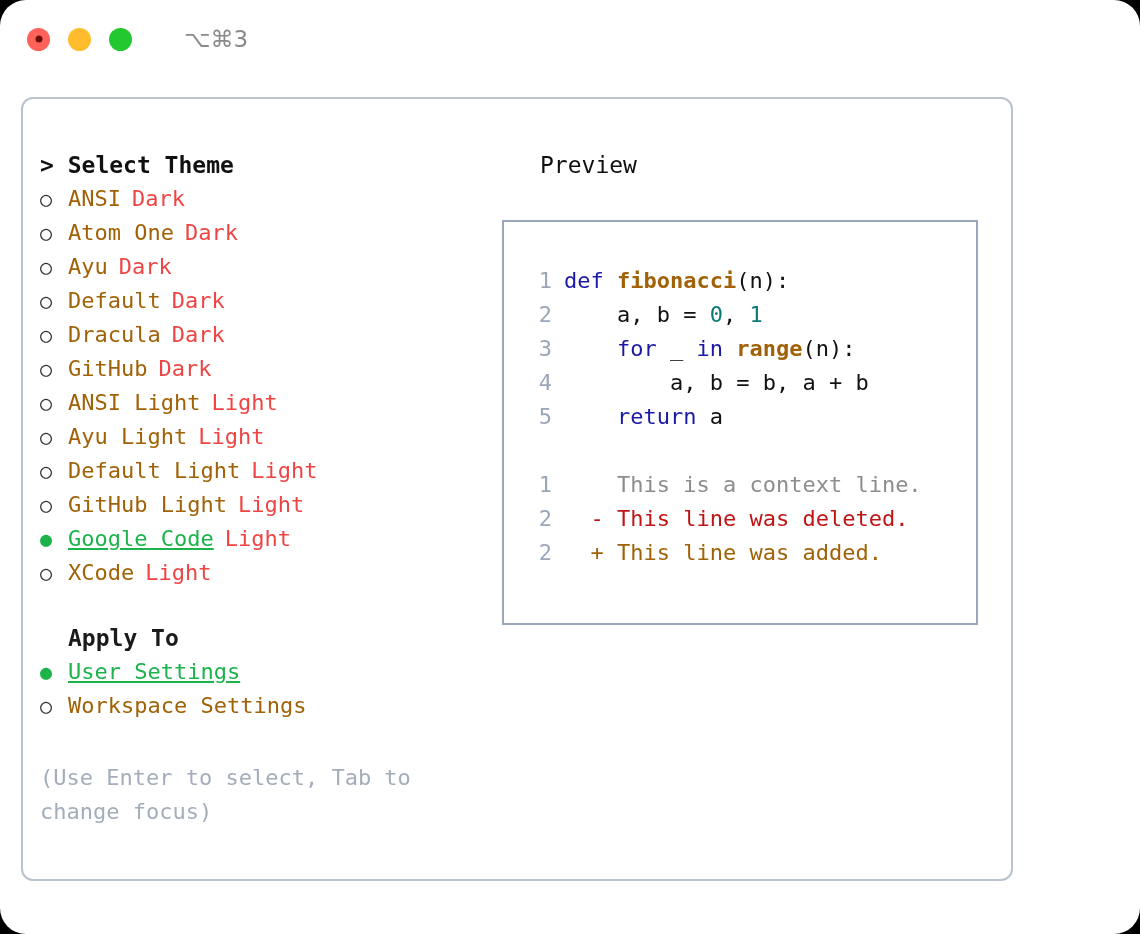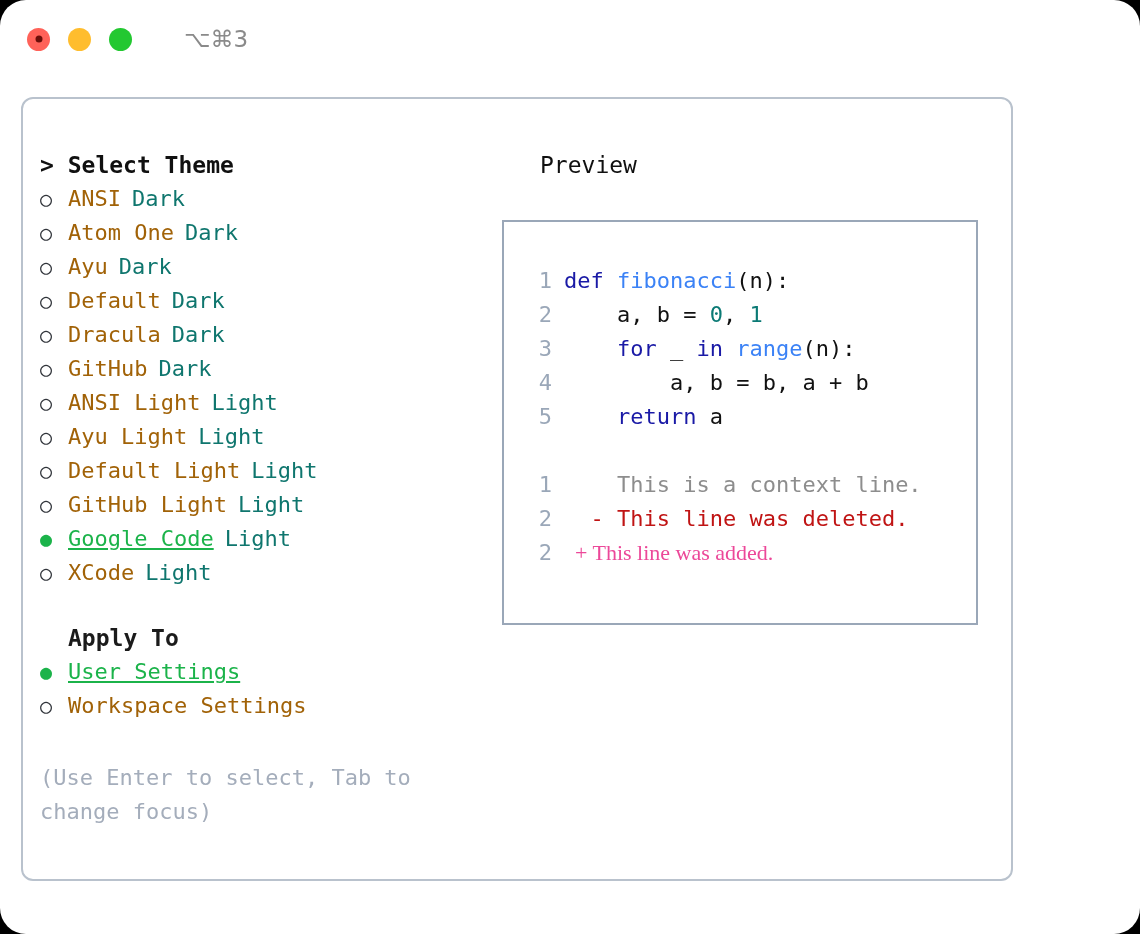--- a/index.html
+++ b/index.html
@@ -112,21 +112,21 @@
     width: 28px;
     flex: 0 0 28px;
     font-size: 20px;
     color: #30343a;
     line-height: 34px;
   }
   .marker.selected { color: #1bb34a; }
   .opt-name  { color: #a16207; }
   .opt-name.selected { color: #1bb34a; text-decoration: underline; }
   .opt-tag {
-    color: #0f766e;
+    color: #ef4444;
     margin-left: 11px;
   }
   #apply-block { margin-top: 31px; }
   #hint-text {
     margin-top: 38px;
     font-size: 22px;
     color: #a4adbb;
     line-height: 34px;
     width: 420px;
   }
@@ -162,27 +162,27 @@
     white-space: pre;
   }
   .ln {
     width: 34px;
     flex: 0 0 34px;
     text-align: right;
     color: #9aa7b8;
     margin-right: 12px;
   }
   .tok-kw   { color: #1a1aa6; }
-  .tok-fn   { color: #3b82f6; }
+  .tok-fn   { color: #a16207; font-weight: bold; }
   .tok-num  { color: #0b7a75; }
   .tok-pl   { color: #111111; }
   .diff-gap { height: 34px; }
   .diff-ctx { color: #8d8d8d; }
   .diff-del { color: #c01414; }
-  .diff-add { color: #ec4899; font-family: Liberation Serif, serif; }
+  .diff-add { color: #a16207; }
 </style>
 </head>
 <body>
 
 <div id="app-window">
 
   <div id="titlebar">
     <div class="traffic-lights">
       <div class="tl-dot tl-close"></div>
       <div class="tl-dot tl-min"></div>

